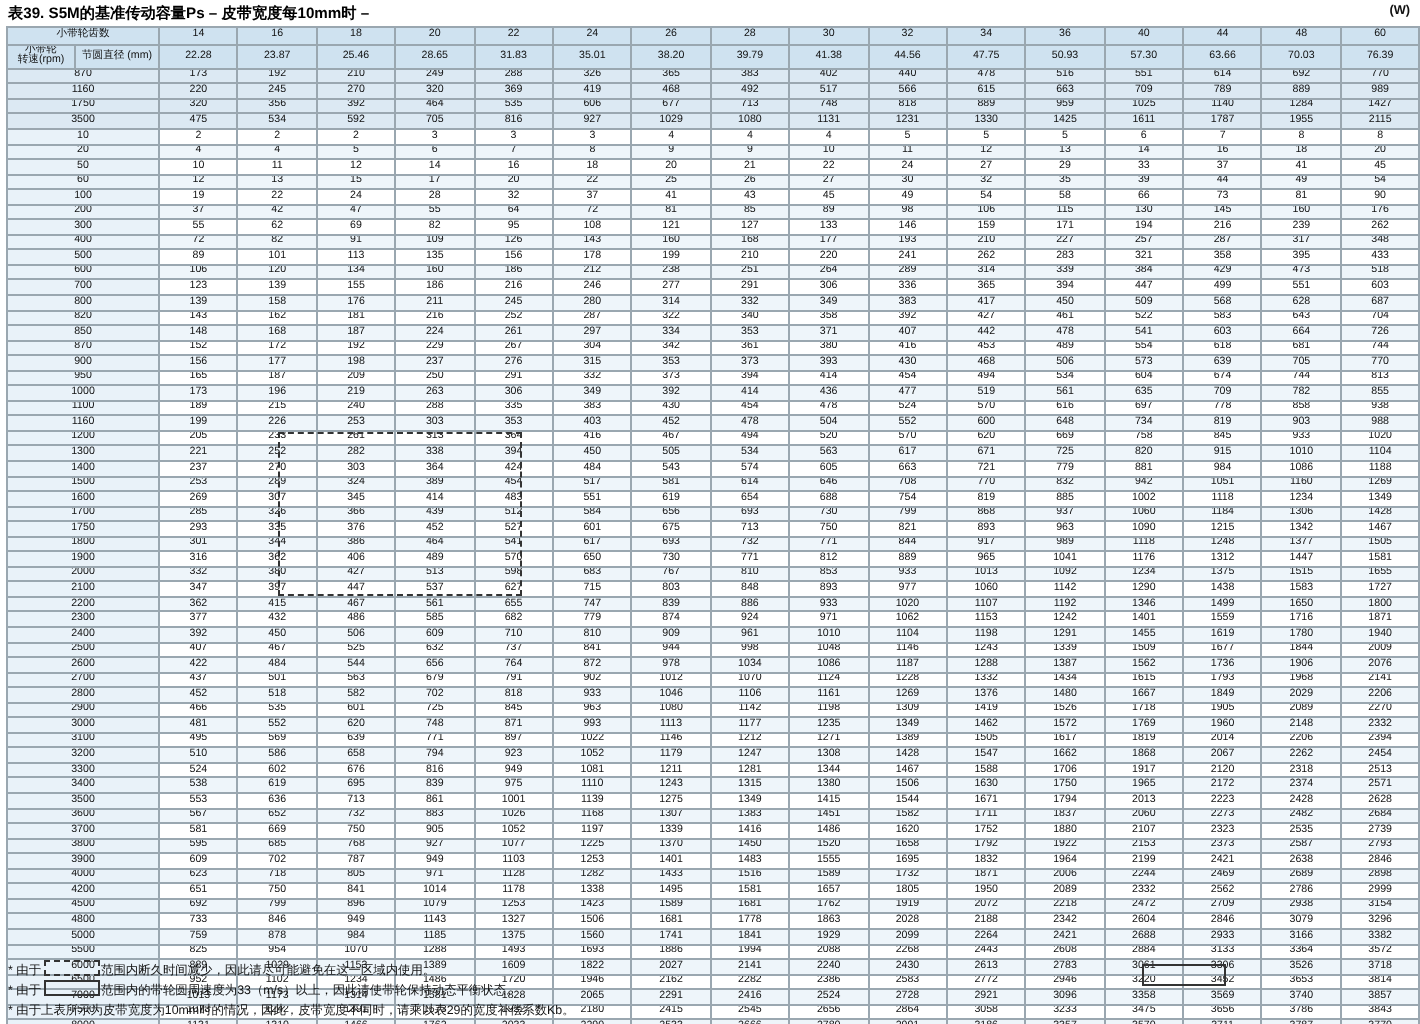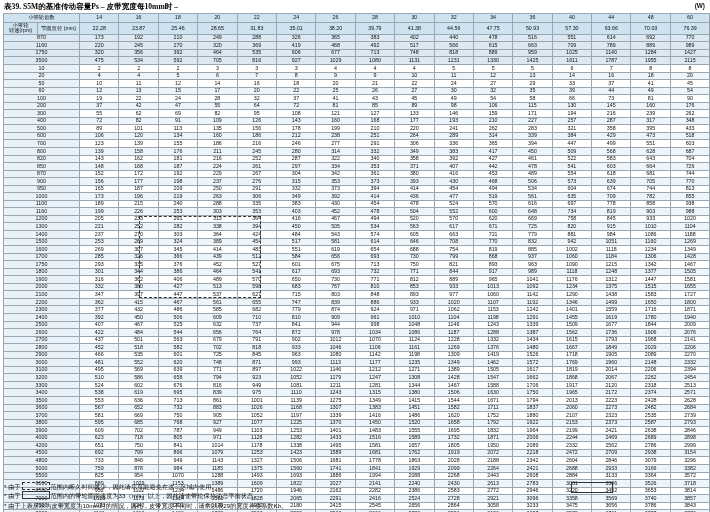--- a/index.html
+++ b/index.html
@@ -9,21 +9,20 @@
     font-size:5.4px;
     color:#111;
     overflow:hidden;
   }
   .page{position:relative;width:710px;height:512px;}
 
   .title{
     position:absolute;left:4px;top:2px;
     font-size:7.6px;font-weight:bold;color:#000;
     white-space:nowrap;
-    font-family:Liberation Serif, serif;
   }
   .unit{
     position:absolute;right:5px;top:2px;
     font-size:6.4px;font-weight:bold;
   }
 
   table.main{
     position:absolute;left:3px;top:13px;
     border-collapse:collapse;
     table-layout:fixed;

